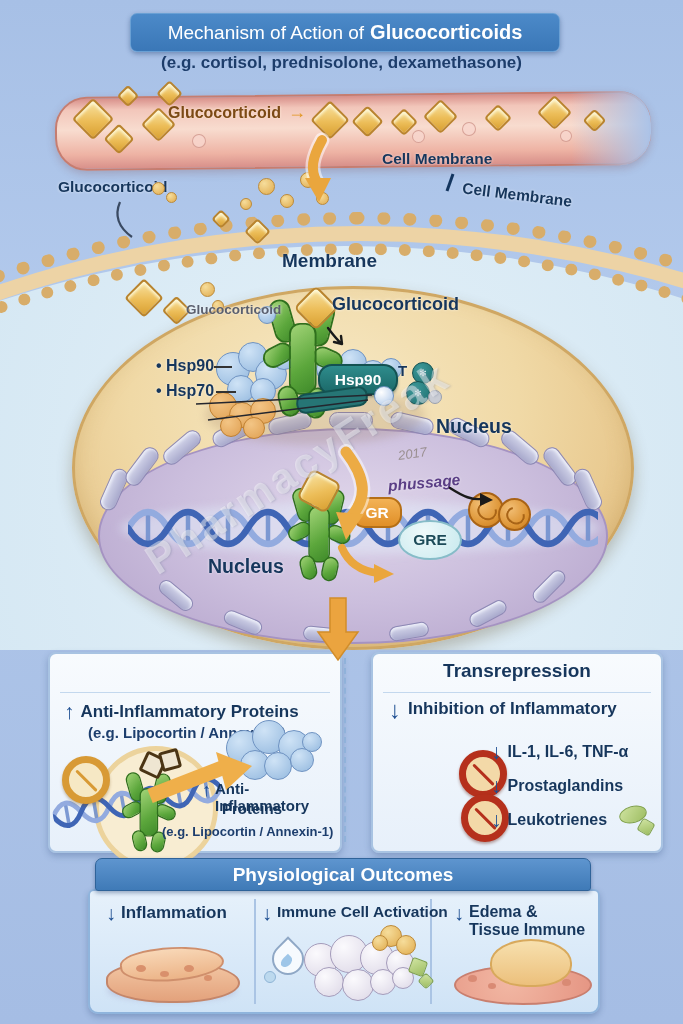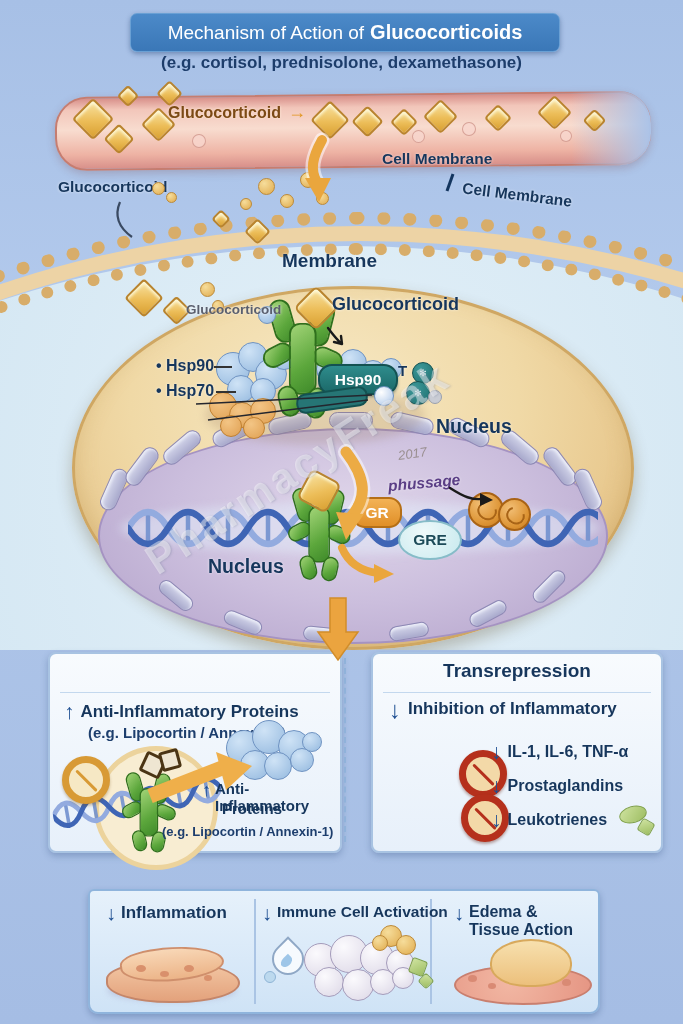--- a/index.html
+++ b/index.html
@@ -381,37 +381,38 @@
       <span>Prostaglandins</span>
     </div>
     <div class="tr-item" style="top:154px;">
       <span class="arrow-down">↓</span>
       <span>Leukotrienes</span>
     </div>
     <div class="green-bit" style="position:absolute;left:246px;top:152px;width:26px;height:15px;border-radius:50%;transform:rotate(-15deg);"></div>
     <div class="green-bit" style="position:absolute;left:266px;top:166px;width:12px;height:12px;border-radius:3px;transform:rotate(30deg);"></div>
   </div>
 
+  <div class="abs outcome-banner">Physiological Outcomes</div>
   <div class="abs outcome-panel">
     <div class="col-div" style="left:164px;"></div>
     <div class="col-div" style="left:340px;"></div>
 
     <div class="outcome-label" style="left:16px;top:12px;font-size:17px;">
       <span class="arrow-down">↓</span>
       <span>Inflammation</span>
     </div>
     <div class="outcome-label" style="left:172px;top:12px;font-size:15.5px;">
       <span class="arrow-down">↓</span>
       <span>Immune Cell Activation</span>
     </div>
     <div class="outcome-label" style="left:364px;top:12px;font-size:16px;">
       <span class="arrow-down">↓</span>
       <span>
         <span>Edema &amp;</span><br>
-        <span>Tissue Action</span>
+        <span>Tissue Immune</span>
       </span>
     </div>
 
     <div style="position:absolute;left:12px;top:48px;width:140px;height:64px;">
       <div style="position:absolute;left:6px;bottom:2px;width:128px;height:22px;border-radius:50%;background:rgba(130,120,165,.3);filter:blur(3px);"></div>
       <div style="position:absolute;left:4px;top:22px;width:130px;height:38px;border-radius:45% 55% 50% 50%;background:linear-gradient(180deg,#f3c7a4,#e3a27c);border:2px solid #c4866a;"></div>
       <div style="position:absolute;left:18px;top:8px;width:100px;height:30px;border-radius:40% 60% 45% 55%;background:linear-gradient(180deg,#f8d7b6,#ecb astro88);background:linear-gradient(180deg,#f8d7b6,#ecb488);border:2px solid #cf8f6c;transform:rotate(-6deg);"></div>
       <div style="position:absolute;left:34px;top:26px;width:10px;height:7px;border-radius:50%;background:#d9906c;"></div>
       <div style="position:absolute;left:58px;top:32px;width:9px;height:6px;border-radius:50%;background:#d9906c;"></div>
       <div style="position:absolute;left:82px;top:26px;width:10px;height:7px;border-radius:50%;background:#d9906c;"></div>

